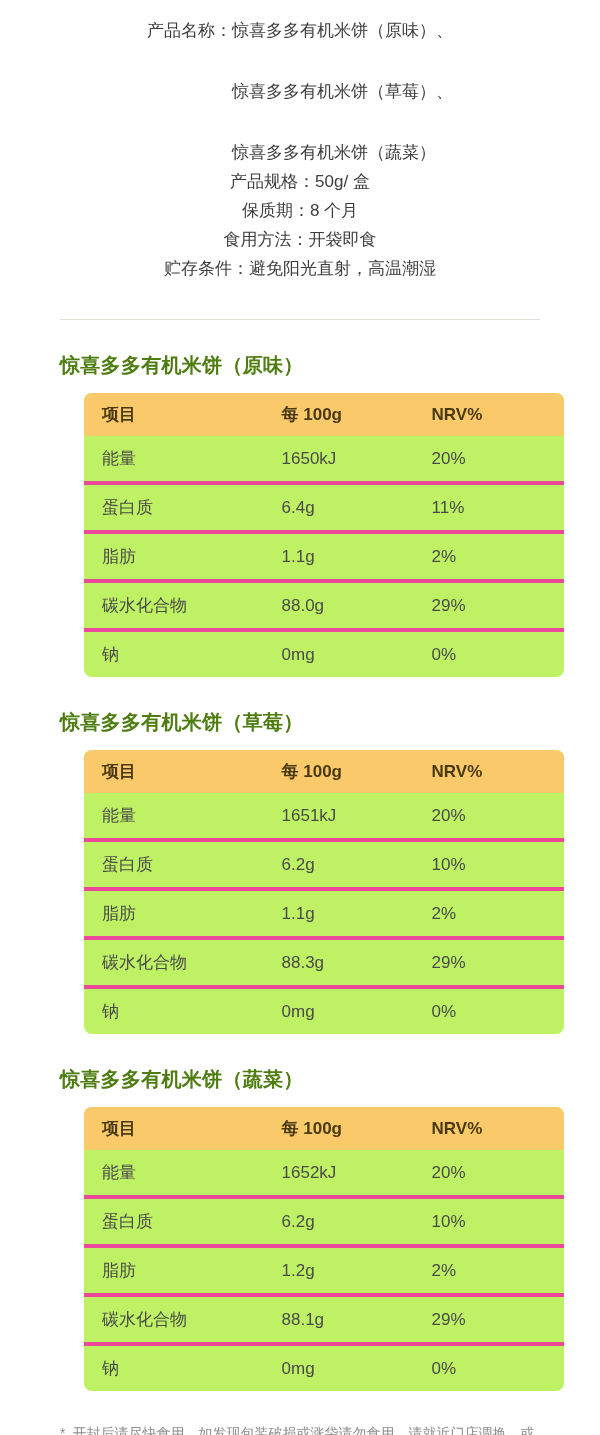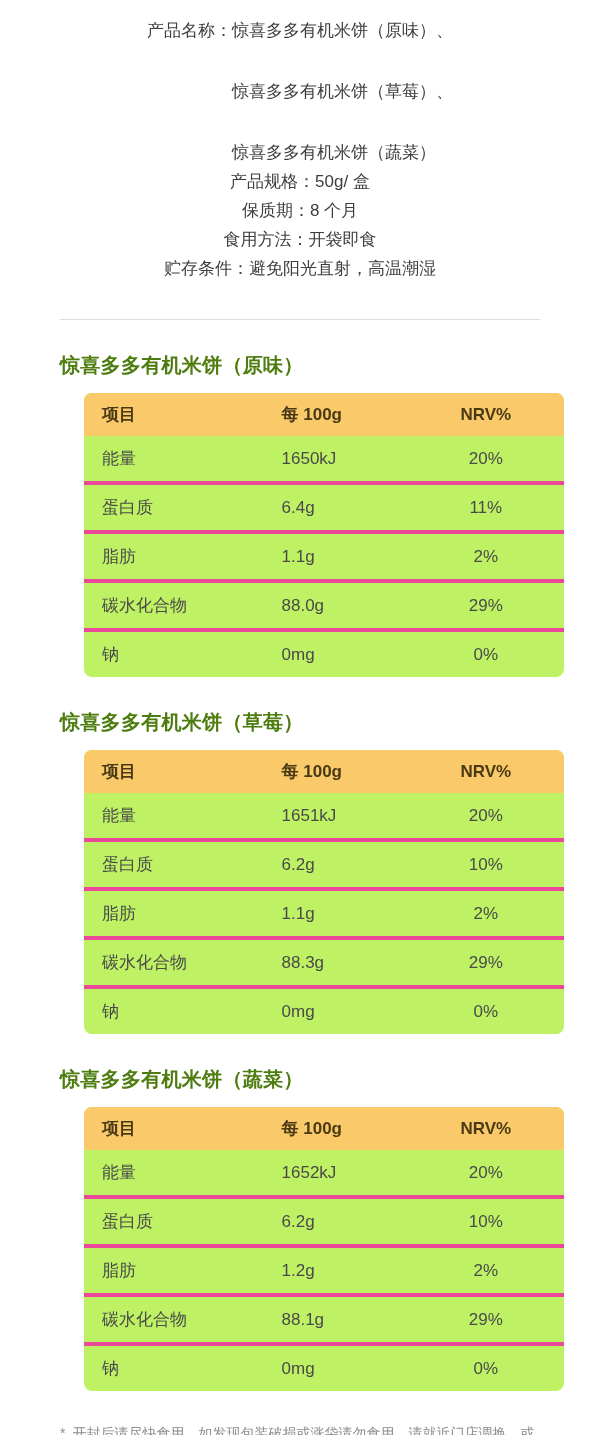--- a/index.html
+++ b/index.html
@@ -80,21 +80,21 @@
   .nutri-table thead th {
     background: #f9c96a;
     color: #4a3a14;
     font-weight: bold;
     font-size: 17px;
     padding: 10px 0;
     text-align: left;
   }
   .nutri-table th.c1, .nutri-table td.c1 { padding-left: 18px; width: 41%; }
   .nutri-table th.c2, .nutri-table td.c2 { width: 34%; text-align: left; }
-  .nutri-table th.c3, .nutri-table td.c3 { width: 25%; text-align: center; padding-right: 24px; }
+  .nutri-table th.c3, .nutri-table td.c3 { width: 25%; text-align: left; padding-right: 24px; }
   .nutri-table tbody td {
     padding: 11px 0;
     color: #4a4a4a;
     border-bottom: 4px solid #ec4899;
   }
   .nutri-table tbody tr:last-child td {
     border-bottom: none;
   }
 
   

